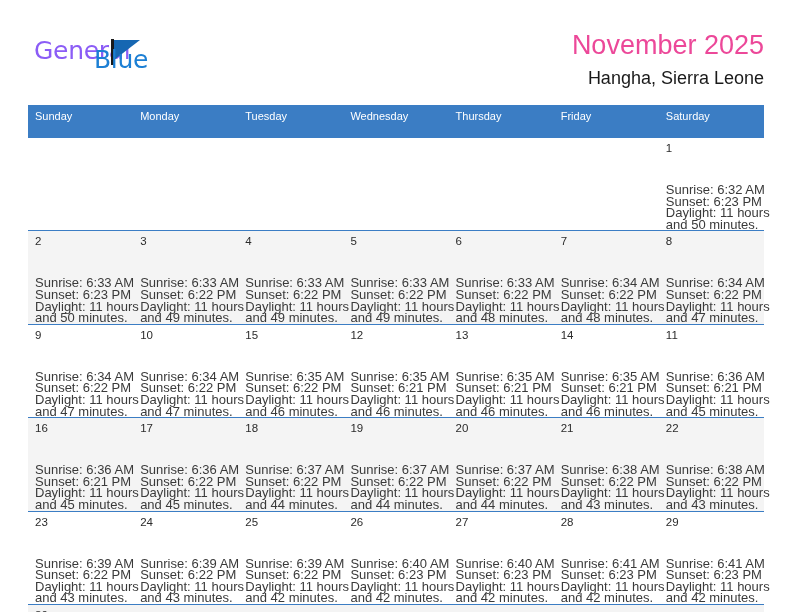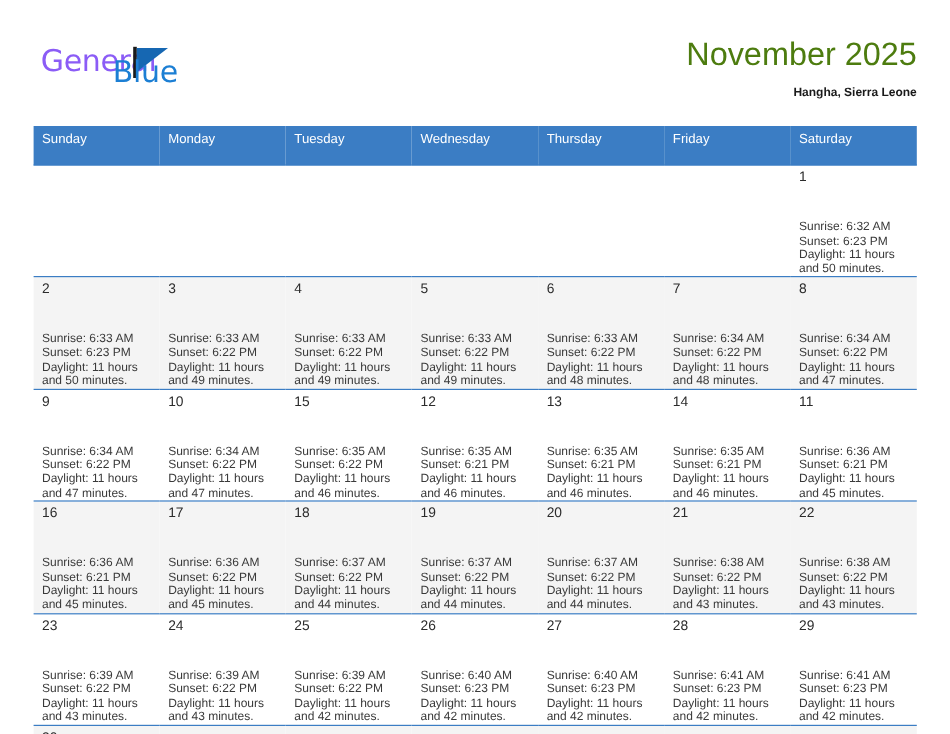--- a/index.html
+++ b/index.html
@@ -82,33 +82,32 @@
   }
   .title-block {
     position: absolute;
     right: 0;
     top: 0;
     text-align: right;
   }
   .cal-title {
     font-size: 27px;
     line-height: 34px;
-    color: #4d7c0f;
+    color: #ec4899;
     font-weight: normal;
     margin: 0;
     white-space: nowrap;
     text-align: right;
   }
   .cal-subtitle {
-    font-size: 10px;
+    font-size: 18px;
     line-height: 22px;
     color: #1a1a1a;
     margin: 5px 0 0 0;
     white-space: nowrap;
-    font-weight: bold;
   }
 
   
   .calendar {
     position: absolute;
     left: 28px;
     top: 105px;
     width: 736px;
     border-collapse: collapse;
     table-layout: fixed;
@@ -145,21 +144,21 @@
     box-sizing: border-box;
     height: 100%;
   }
   .daynum {
     font-size: 11.5px;
     line-height: 15px;
     color: #2b2b2b;
     margin-bottom: 1px;
   }
   .detail {
-    font-size: 10px;
+    font-size: 13px;
     line-height: 11.6px;
     color: #3a3a3a;
     margin-top: 28px;
   }
   .detail div {
     white-space: nowrap;
   }
   .empty .cell-inner { padding: 0; }
 </style>
 </head>

